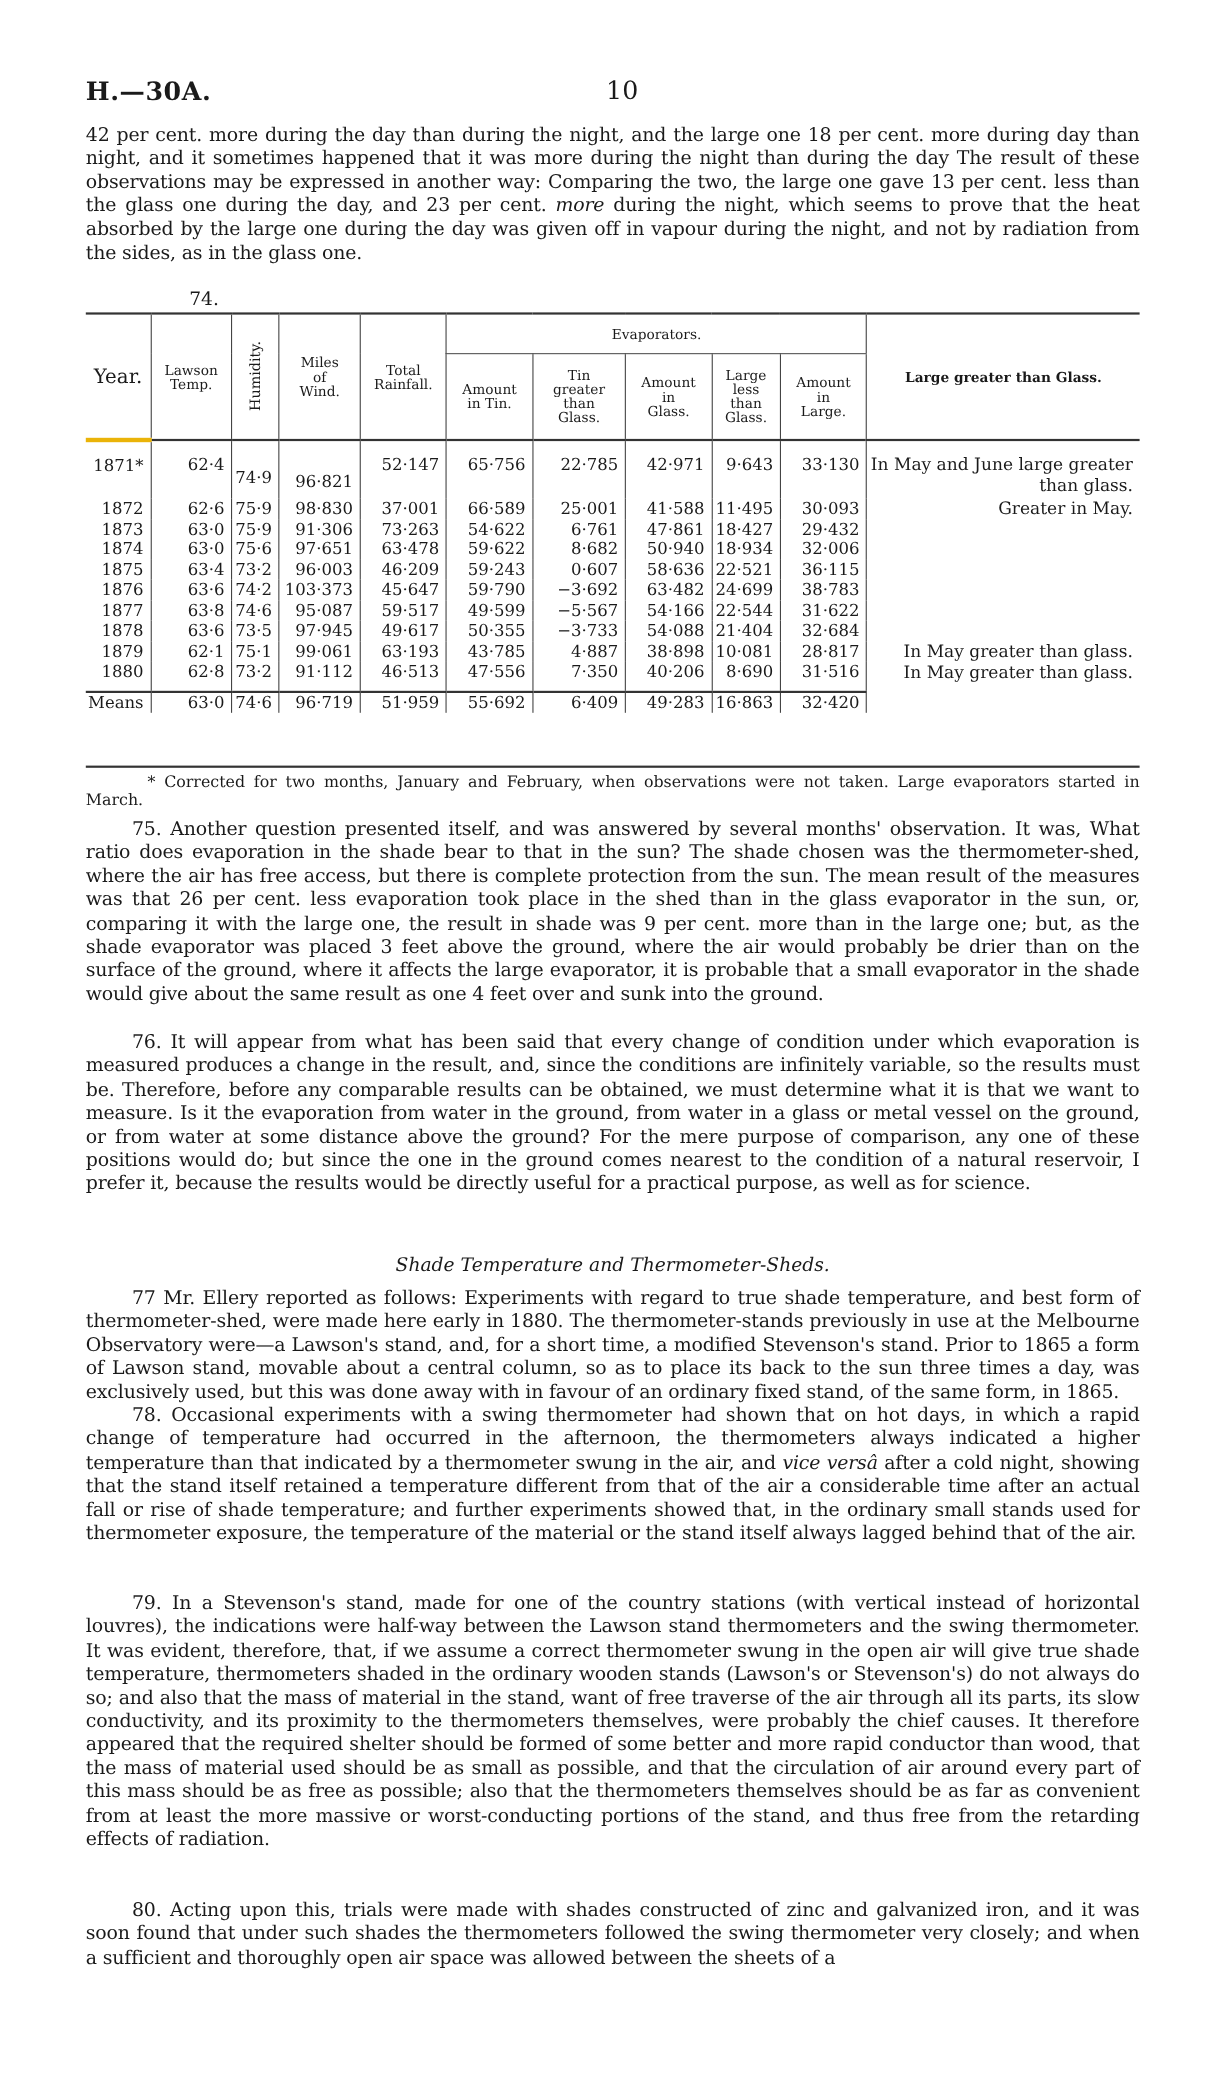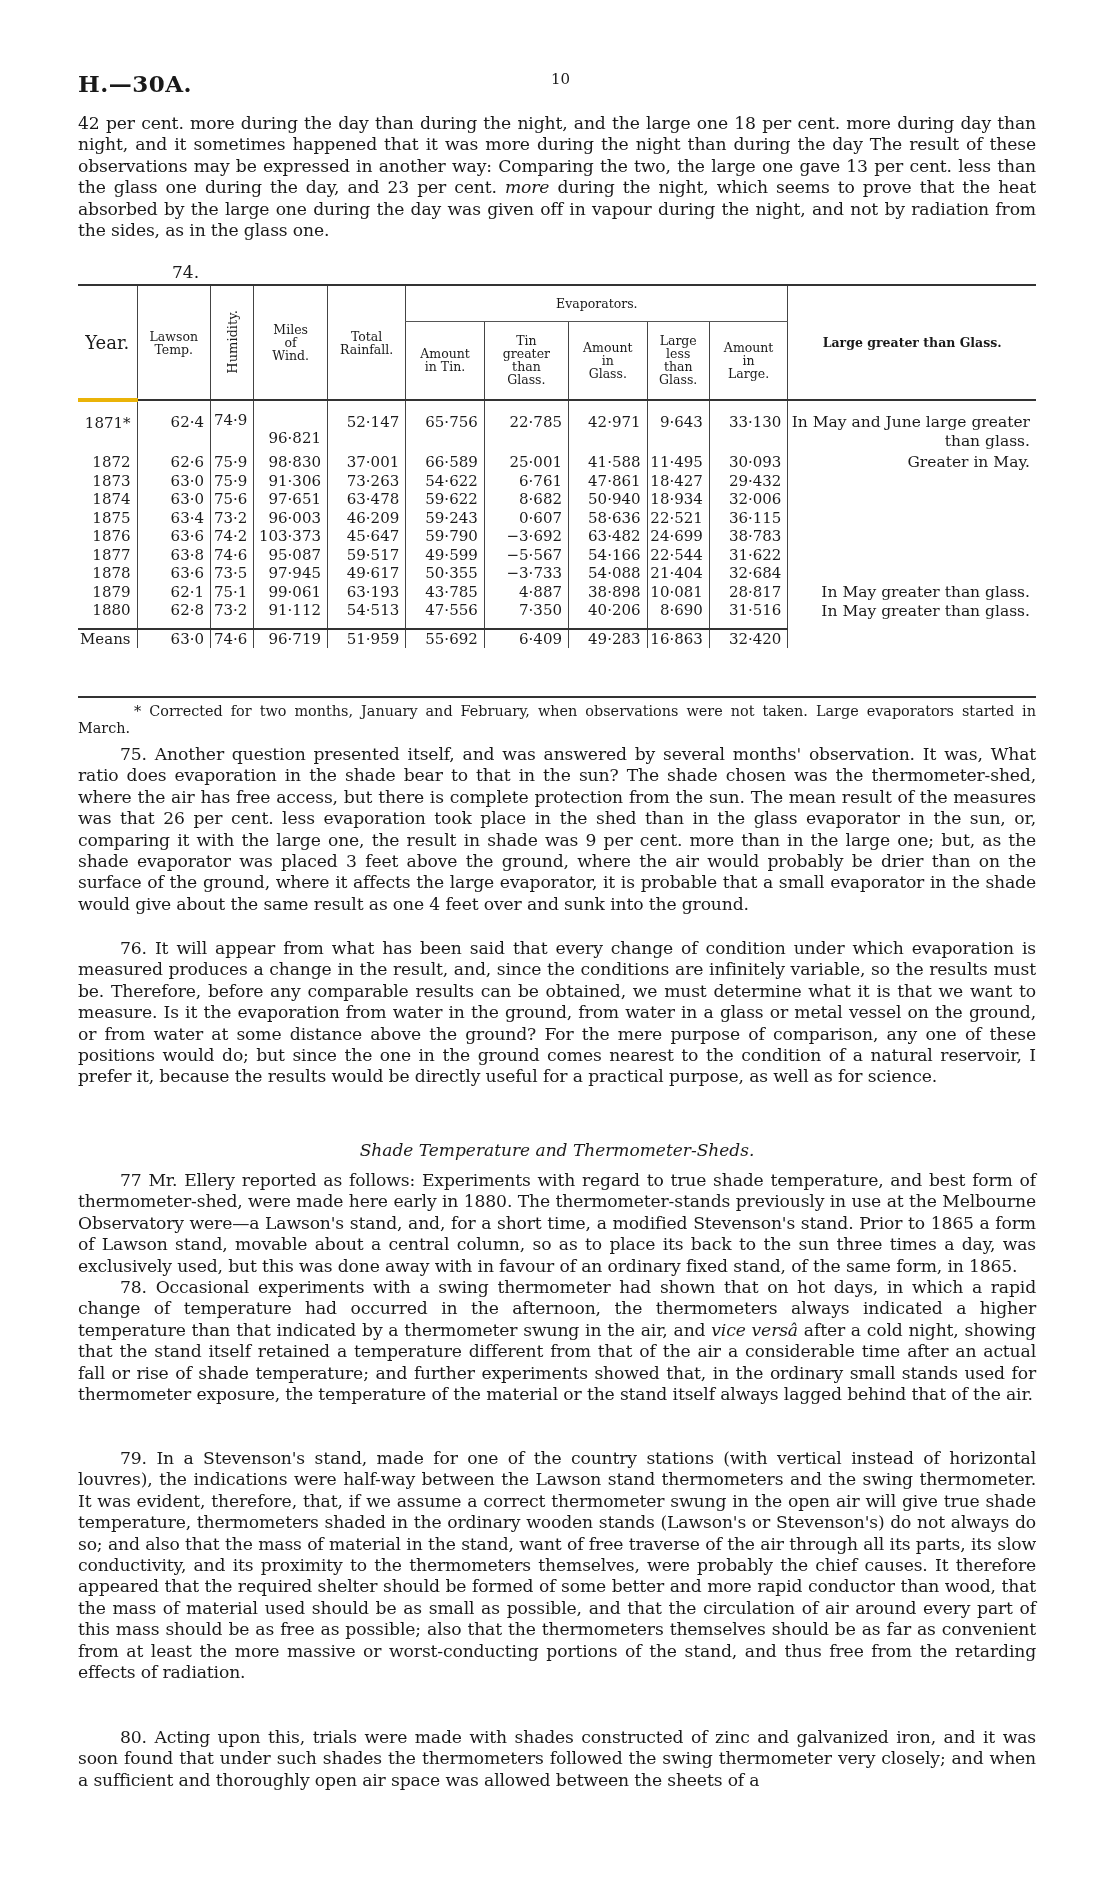--- a/index.html
+++ b/index.html
@@ -1,21 +1,21 @@
 <!DOCTYPE html>
 <html><head>
 <meta charset="utf-8">
 <style>
   html, body { margin: 0; padding: 0; background: #ffffff; }
   body { width: 1114px; height: 1904px; position: relative; overflow: hidden; color: #1a1a1a;
          font-family: "DejaVu Serif", "Liberation Serif", serif; }
   .page { position: absolute; left: 78px; top: 0; width: 958px; }
   .running-head { position: absolute; top: 70px; left: 0; width: 958px; height: 30px; }
   .head-left { position: absolute; left: 0; top: 0; font-size: 23px; font-weight: bold; letter-spacing: 0.5px; }
-  .head-center { position: absolute; left: 473px; top: 0; font-size: 15px; }
+  .head-center { position: absolute; left: 473px; top: 0; font-size: 23px; }
   .txt { font-size: 17.2px; line-height: 21.4px; text-align: justify; margin: 0; letter-spacing: -0.15px; }
   .indent { text-indent: 42px; }
   .p-intro { position: absolute; top: 113px; left: 0; width: 958px; }
   .sec-num { position: absolute; top: 262px; left: 94px; font-size: 17px; }
   
   .tbl-wrap { position: absolute; top: 284px; left: 0; width: 958px; }
   table.data { border-collapse: collapse; width: 958px; font-size: 15px; }
   table.data th { font-weight: normal; font-size: 12.5px; line-height: 13px; text-align: center; vertical-align: middle; padding: 0 2px; }
   table.data td { padding: 0 6px 0 2px; line-height: 18.5px; text-align: right; white-space: nowrap; }
   .bl { border-left: 1px solid #444; }
@@ -80,21 +80,21 @@
         <th class="bl" style="border-bottom:2px solid #333;height:76px;padding:0 14px;">Amount in Tin.</th>
         <th class="bl" style="border-bottom:2px solid #333;padding:0 18px;">Tin greater than Glass.</th>
         <th class="bl" style="border-bottom:2px solid #333;padding:0 14px;">Amount in Glass.</th>
         <th class="bl" style="border-bottom:2px solid #333;padding:0 10px;">Large less than Glass.</th>
         <th class="bl" style="border-bottom:2px solid #333;padding:0 14px;">Amount in Large.</th>
       </tr>
 
       <tr>
         <td style="padding-top:12px;vertical-align:top;">1871*</td>
         <td class="bl" style="padding-top:12px;vertical-align:top;">62·4</td>
-        <td class="bl" style="padding-top:10px;vertical-align:top;">74·9</td>
+        <td class="bl" style="padding-top:24px;vertical-align:top;">74·9</td>
         <td class="bl" style="padding-top:28px;vertical-align:top;">96·821</td>
         <td class="bl" style="padding-top:12px;vertical-align:top;">52·147</td>
         <td class="bl" style="padding-top:12px;vertical-align:top;margin-top:44px;">65·756</td>
         <td class="bl" style="padding-top:12px;vertical-align:top;">22·785</td>
         <td class="bl" style="padding-top:12px;vertical-align:top;">42·971</td>
         <td class="bl" style="padding-top:12px;vertical-align:top;">9·643</td>
         <td class="bl" style="padding-top:12px;vertical-align:top;">33·130</td>
         <td class="bl note" style="padding-top:12px;vertical-align:top;height:40px;"><span>In May and June large greater</span><span class="hang">than glass.</span></td>
       </tr>
 
@@ -200,21 +200,21 @@
         <td class="bl">38·898</td>
         <td class="bl">10·081</td>
         <td class="bl">28·817</td>
         <td class="bl note">In May greater than glass.</td>
       </tr>
       <tr>
         <td style="padding-bottom:8px;">1880</td>
         <td class="bl" style="padding-bottom:8px;">62·8</td>
         <td class="bl" style="padding-bottom:8px;">73·2</td>
         <td class="bl" style="padding-bottom:8px;">91·112</td>
-        <td class="bl" style="padding-bottom:8px;">54·513</td>
+        <td class="bl" style="padding-bottom:8px;">46·513</td>
         <td class="bl" style="padding-bottom:8px;">47·556</td>
         <td class="bl" style="padding-bottom:8px;">7·350</td>
         <td class="bl" style="padding-bottom:8px;">40·206</td>
         <td class="bl" style="padding-bottom:8px;">8·690</td>
         <td class="bl" style="padding-bottom:8px;">31·516</td>
         <td class="bl note" style="padding-bottom:8px;">In May greater than glass.</td>
       </tr>
 
       <tr class="means-row">
         <td>Means</td>

